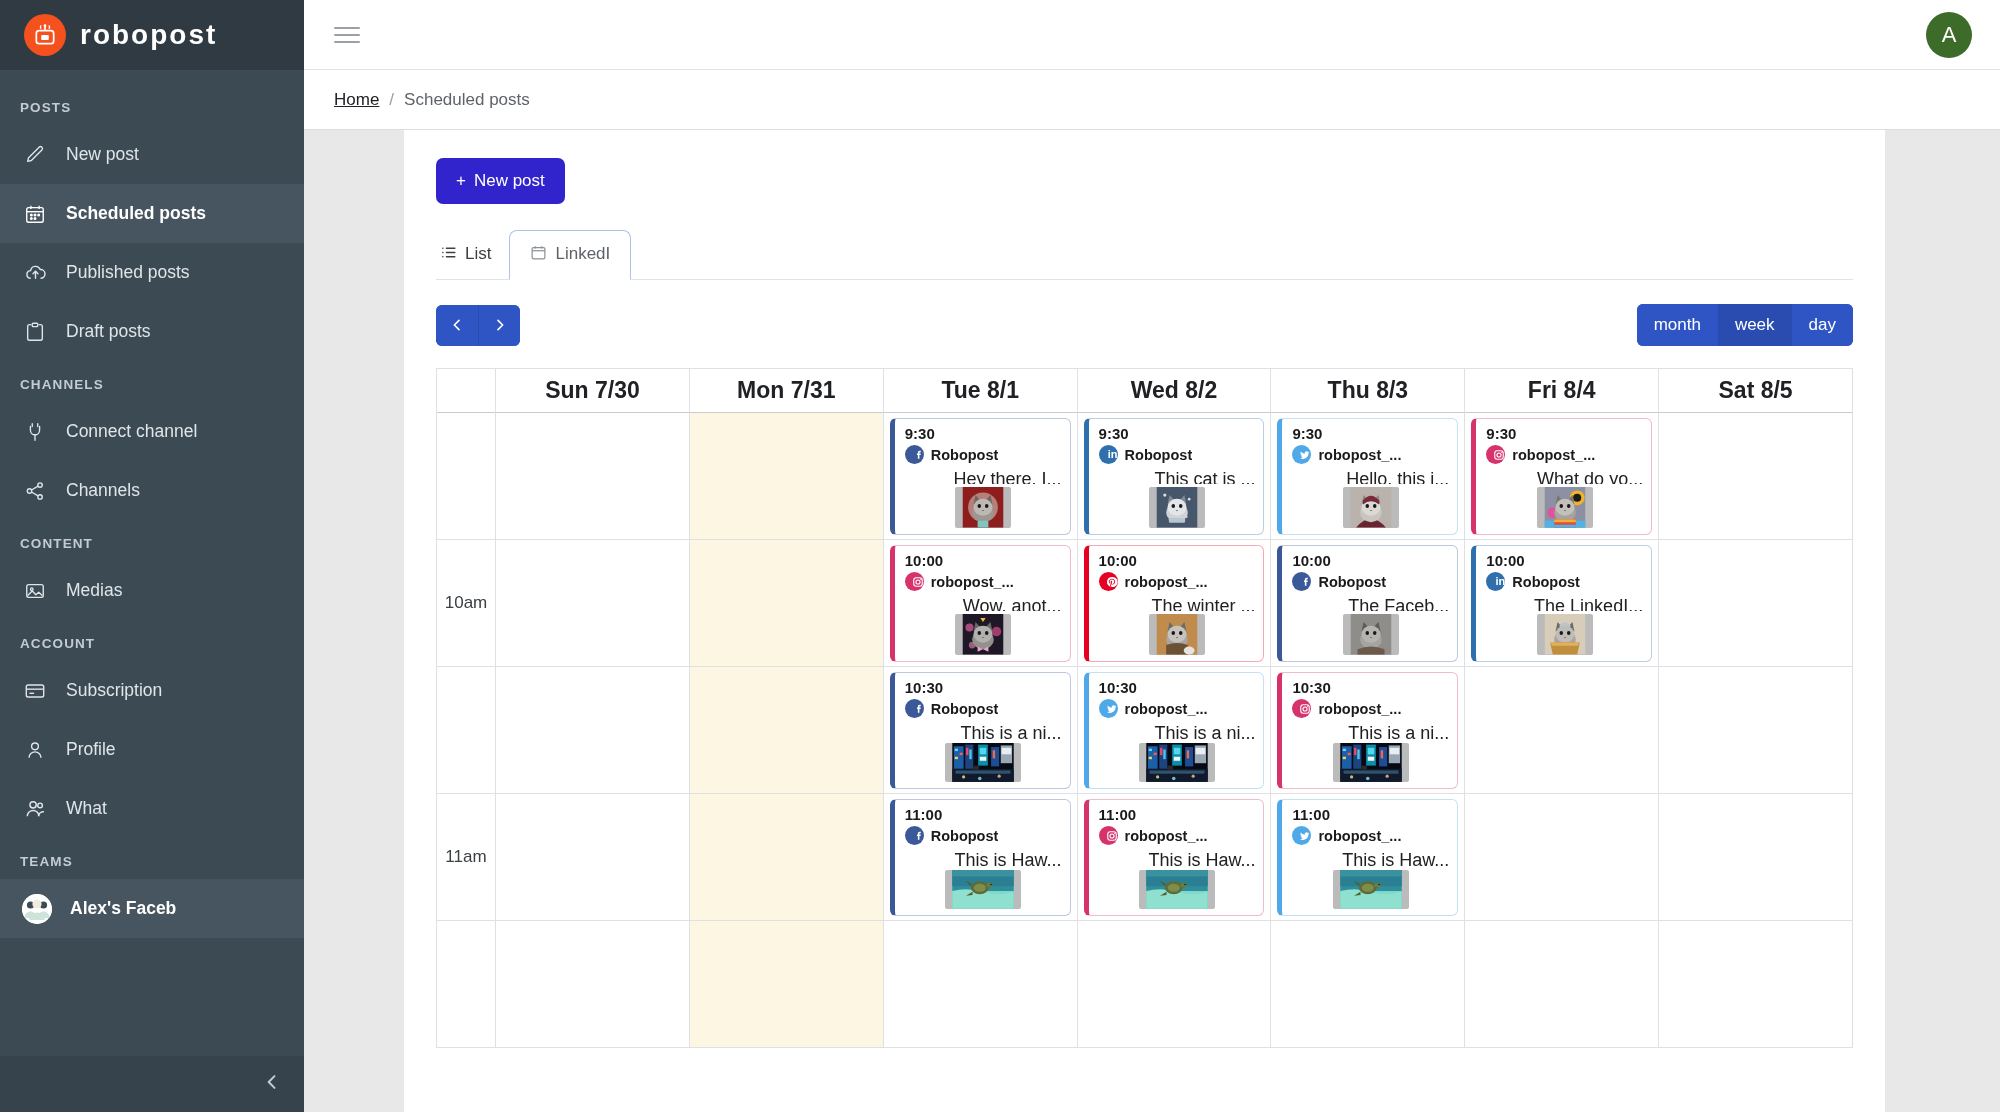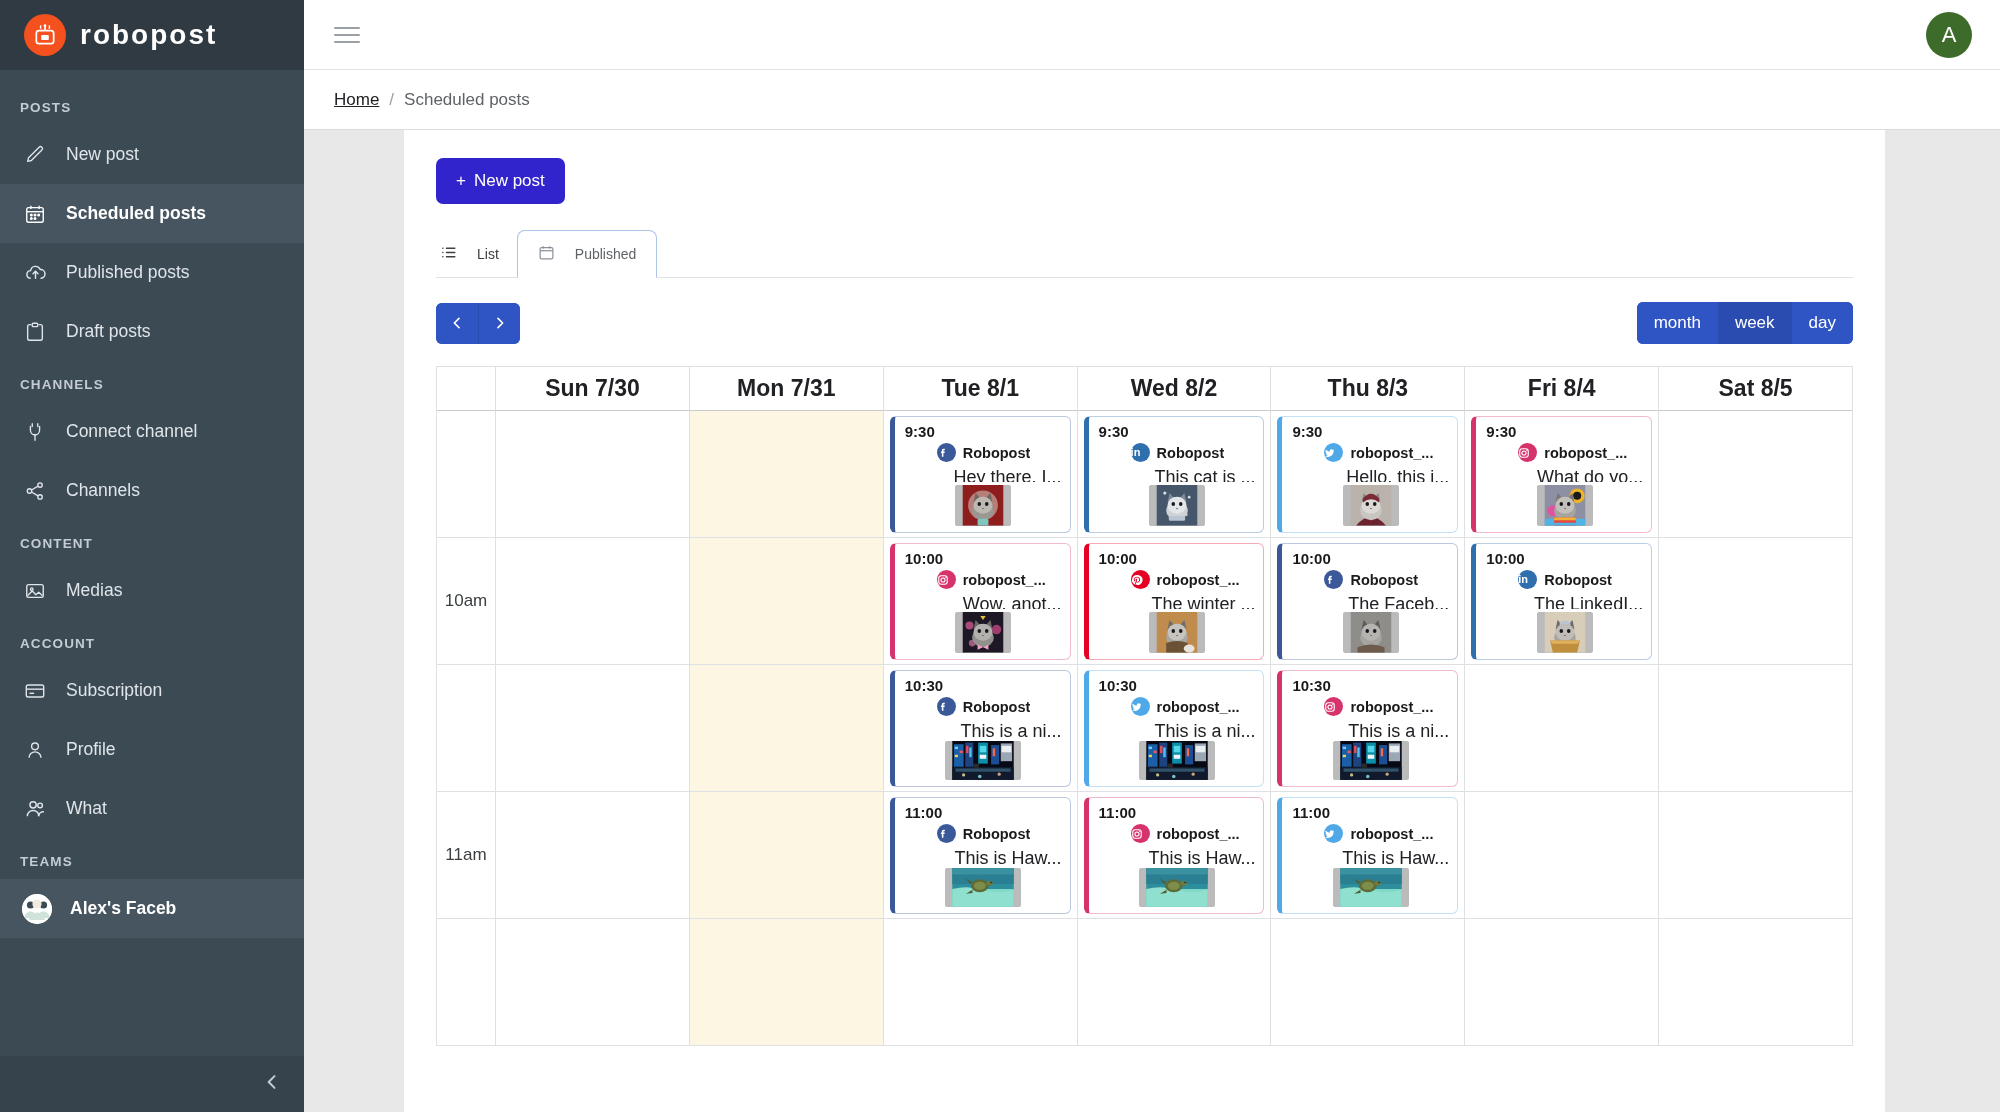--- a/index.html
+++ b/index.html
@@ -97,22 +97,22 @@
     background: #3224cc; color: #fff; border: none; border-radius: 7px;
     padding: 13px 20px; font-size: 17px; cursor: pointer;
     font-family: inherit;
   }
 
   .tabs {
     margin-top: 26px; display: flex; align-items: flex-end; gap: 0;
     border-bottom: 1px solid #dfe3e8;
   }
   .tab {
-    display: flex; align-items: center; gap: 20px;
-    padding: 13px 4px; font-size: 14px; color: #3c4043;
+    display: flex; gap: 8px;
+    padding: 13px 4px; font-size: 17px; color: #3c4043;
     cursor: pointer; margin-right: 14px;
   }
   .tab.active {
     border: 1px solid #aec3e8; border-bottom-color: #fff;
     border-radius: 8px 8px 0 0; padding: 13px 20px;
     color: #5f6368; margin-bottom: -1px; background: #fff;
   }
 
   .cal-toolbar {
     display: flex; align-items: center; justify-content: space-between;
@@ -161,22 +161,22 @@
   .evt {
     border: 1px solid #d8dadd; border-radius: 6px; background: #fff;
     height: 117px; padding: 6px 8px 6px 10px;
     display: flex; flex-direction: column; overflow: hidden;
     cursor: pointer;
   }
   .evt-time { font-size: 15px; font-weight: bold; color: #1a1a1a; line-height: 1.15; }
   .evt-acct { display: flex; align-items: center; gap: 7px; margin-top: 3px; }
   .sicon {
     width: 19px; height: 19px; border-radius: 50%; flex: 0 0 19px;
-    display: flex; align-items: center; justify-content: flex-start;
-    color: #fff; font-size: 11px; font-weight: bold; margin-left: 32px;
+    display: flex; align-items: center; justify-content: flex-end;
+    color: #fff; font-size: 11px; font-weight: bold;
   }
   .evt-name {
     font-size: 14.5px; font-weight: bold; color: #1a1a1a;
     white-space: nowrap; overflow: hidden; text-overflow: clip;
   }
   .evt-text {
     font-size: 18px; color: #202124; text-align: right;
     white-space: nowrap; overflow: hidden; margin-top: 5px;
   }
   .evt-thumb {
@@ -391,21 +391,21 @@
             </div>
             <div class="tab active">
               <span>
                 <svg width="17" height="17" viewBox="0 0 24 24" fill="none" stroke="#8a9099" stroke-width="1.7">
                     <rect x="3" y="5" width="18" height="16" rx="2"></rect>
                     <line x1="3" y1="9.5" x2="21" y2="9.5"></line>
                     <line x1="7.5" y1="3" x2="7.5" y2="6.5"></line>
                     <line x1="16.5" y1="3" x2="16.5" y2="6.5"></line>
                   </svg>
               </span>
-              <span>Published</span>
+              <span>LinkedI</span>
             </div>
           </div>
 
           <div class="cal-toolbar">
             <div class="navbtns">
               <button class="navbtn">
                 <svg width="16" height="16" viewBox="0 0 24 24" fill="none" stroke="#fff" stroke-width="2.4" stroke-linecap="round" stroke-linejoin="round">
                     <polyline points="15 5 8 12 15 19"></polyline>
                   </svg>
               </button>

